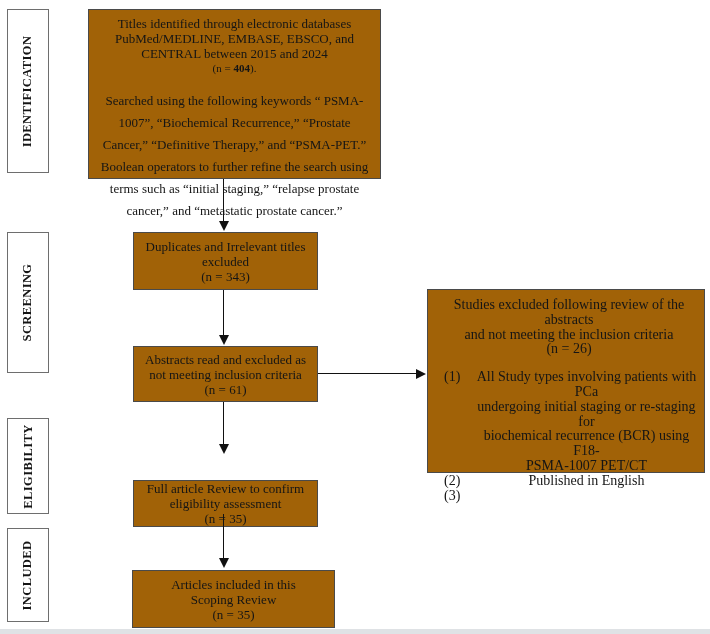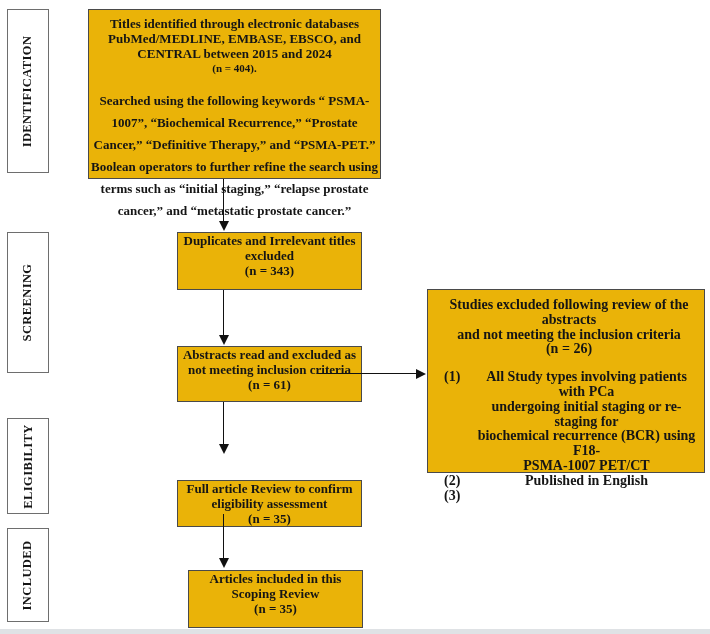--- a/index.html
+++ b/index.html
@@ -28,44 +28,42 @@
     transform: rotate(-90deg);
     white-space: nowrap;
     font-weight: bold;
     font-size: 12.5px;
     letter-spacing: 0.4px;
   }
   
   .fbox {
     position: absolute;
     border: 1.5px solid #4a4a4a;
-    background: #eab308;
+    background: #a16207;
     box-sizing: border-box;
-    font-weight: bold;
   }
   .centered {
     display: flex;
-    align-items: flex-start;
+    align-items: center;
     justify-content: center;
-    margin-left: 44px;
   }
   .ctext {
     text-align: center;
     font-size: 13px;
     line-height: 15px;
     white-space: pre-line;
   }
   #box-identified { left: 88px; top: 9px; width: 293px; height: 170px; padding-top: 7px; }
   #box-identified .para1 { text-align: center; font-size: 13px; line-height: 14.8px; white-space: pre-line; }
   #box-identified .nline { text-align: center; font-size: 11px; line-height: 14.8px; }
   #box-identified .para2 { margin-top: 14px; text-align: center; font-size: 13px; line-height: 22px; white-space: pre-line; }
   #box-duplicates { left: 133px; top: 232px; width: 185px; height: 58px; }
   #box-abstracts  { left: 133px; top: 346px; width: 185px; height: 56px; }
   #box-fullarticle{ left: 133px; top: 480px; width: 185px; height: 47px; }
-  #box-included   { left: 144px; top: 570px; width: 175px; height: 58px; }
+  #box-included   { left: 132px; top: 570px; width: 203px; height: 58px; }
   #box-excluded {
     left: 427px; top: 289px; width: 278px; height: 184px;
     padding: 8px 6px 0 12px;
     font-size: 14px; line-height: 14.8px;
   }
   #box-excluded .extitle { text-align: center; white-space: pre-line; }
   #box-excluded .exlist { margin-top: 13px; }
   #box-excluded .exitem { display: flex; }
   #box-excluded .exnum { flex: none; width: 31px; padding-left: 4px; }
   #box-excluded .extext { flex: 1; white-space: pre-line; text-align: center; }

